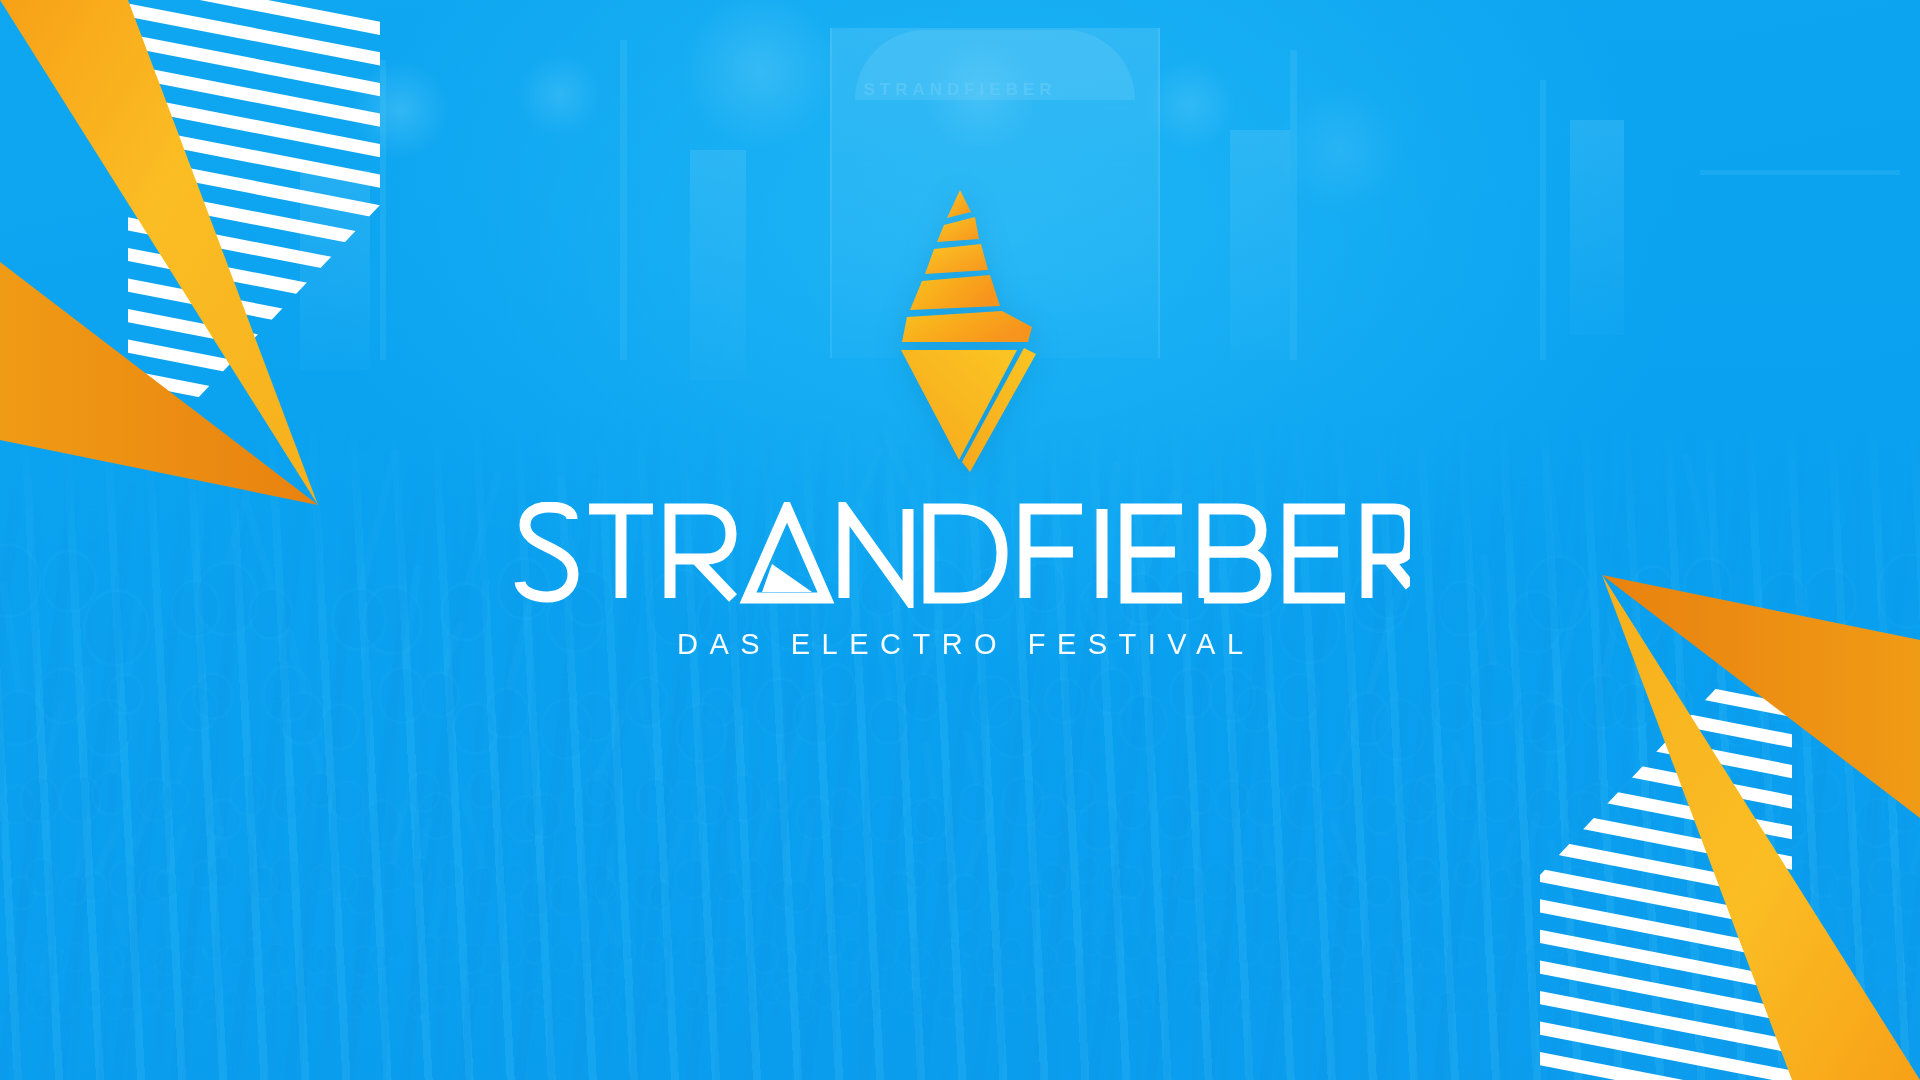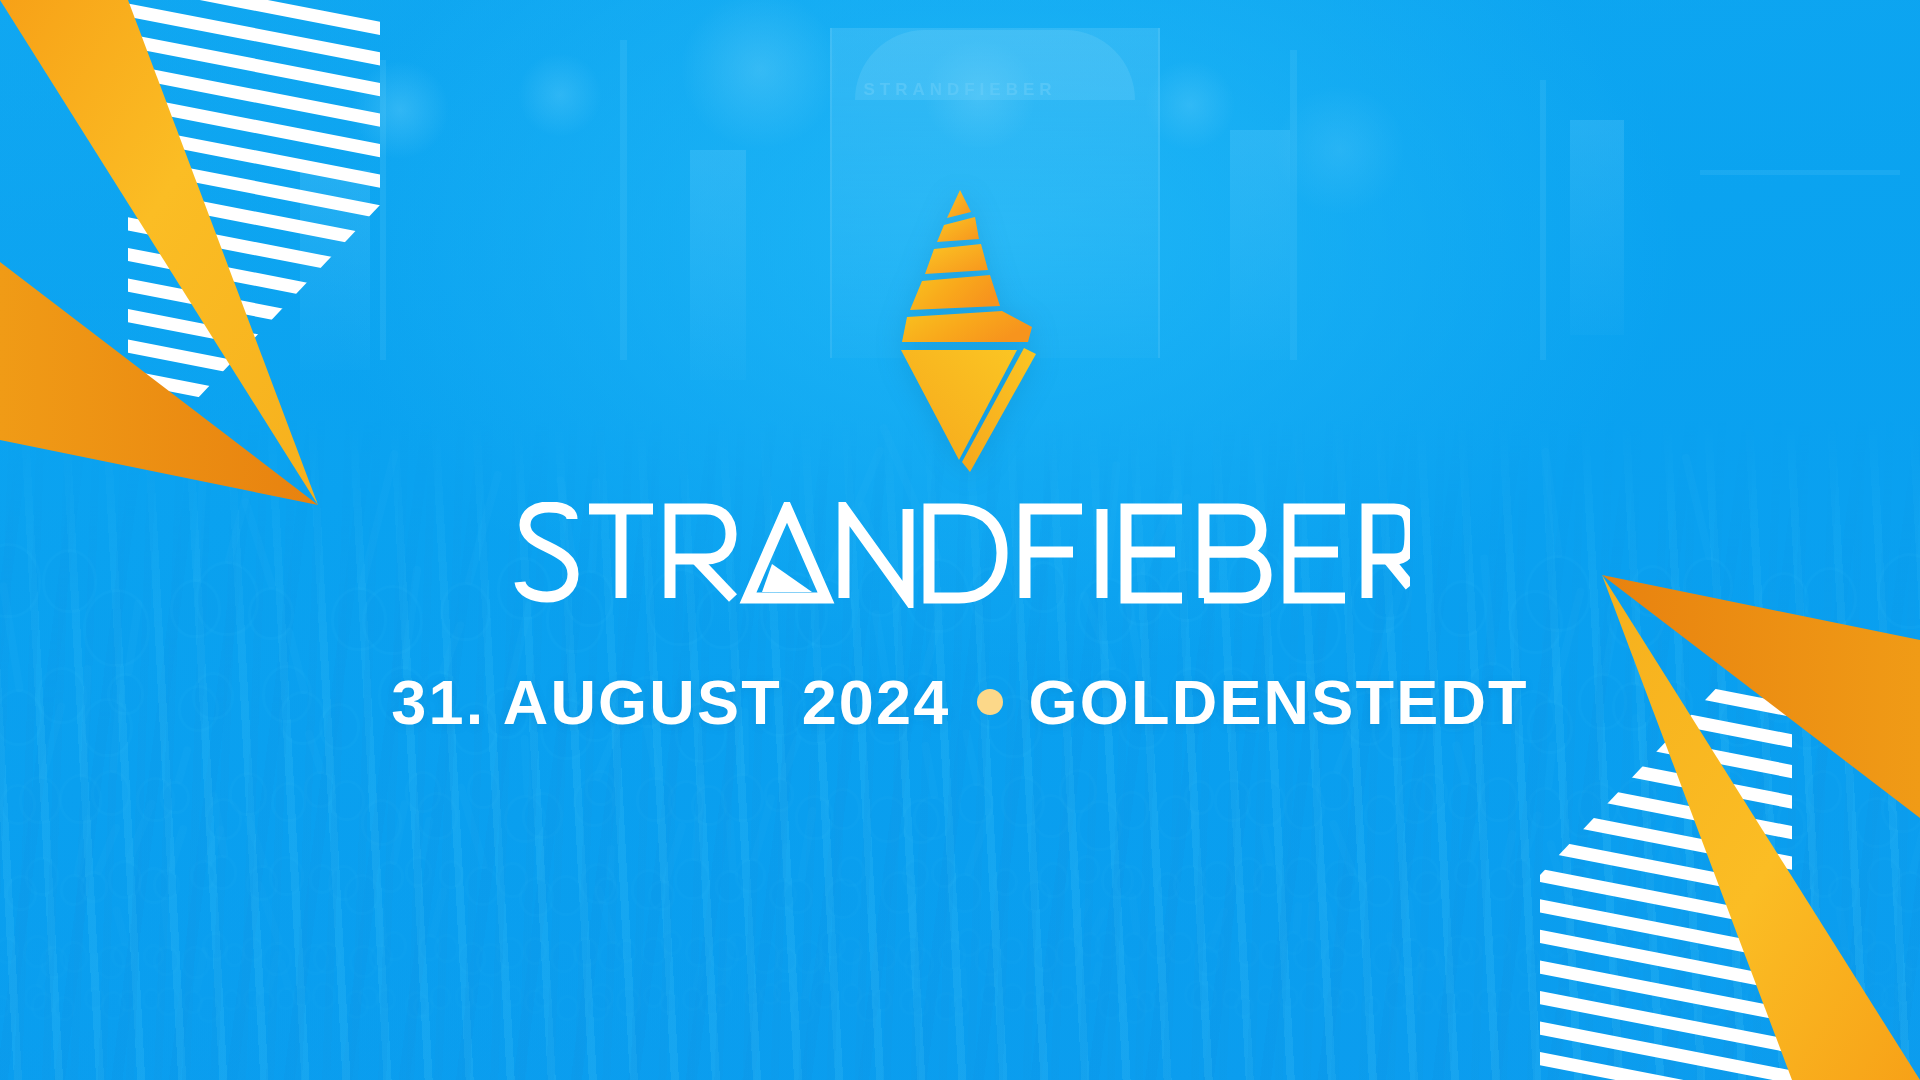--- a/index.html
+++ b/index.html
@@ -824,21 +824,17 @@
 
           <path d="M835 7 H779 V96 H835"></path>
           <path d="M779 50 H828"></path>
 
           <path d="M857 96 V7 H884 C899 7, 900 17, 900 32 C900 47, 899 57, 884 57 H857"></path>
           <path d="M878 57 L900 84"></path>
         </g>
       </svg>
     </div>
 
-
-    <div class="dateline">
-      <span>31. AUGUST 2024</span>
-      <span class="bullet"></span>
-      <span>GOLDENSTEDT</span>
-    </div>
+    <div class="subtitle">DAS ELECTRO FESTIVAL</div>
+
 
   </div>
 </div>
 
 </body></html>

